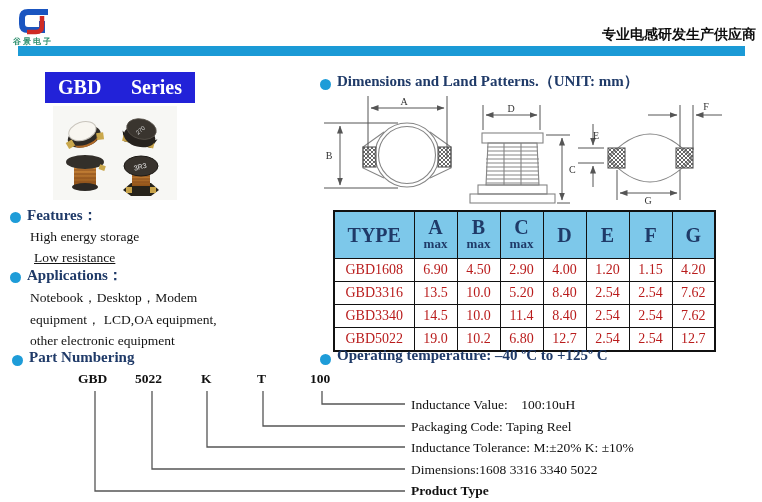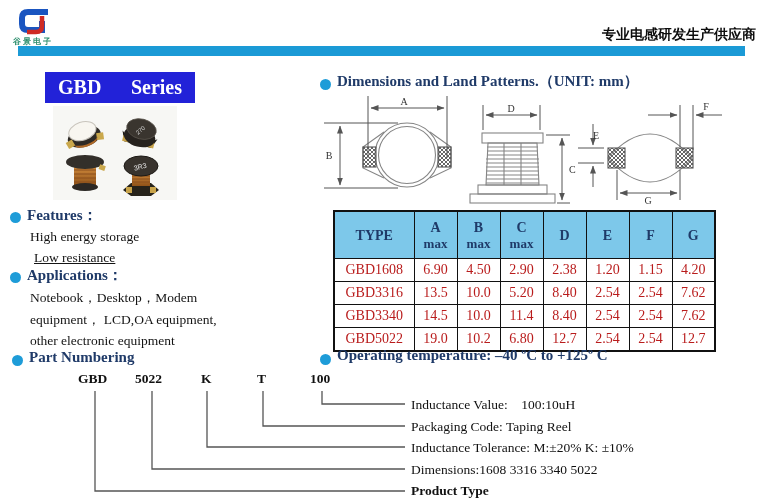--- a/index.html
+++ b/index.html
@@ -23,21 +23,21 @@
   .bullet{width:11px;height:11px;border-radius:50%;background:#1e9cd8;}
   .h-navy{color:#1f3a68;font-weight:bold;font-size:15px;white-space:nowrap;}
   .body-text{font-size:13.5px;color:#141414;white-space:nowrap;}
 
   
   .dim-table{left:333px;top:210px;width:381px;border-collapse:collapse;table-layout:fixed;
              border:2.5px solid #111;}
   .dim-table th,.dim-table td{border:1.6px solid #111;padding:0;text-align:center;vertical-align:middle;}
   .dim-table th{background:#7dc8ea;color:#1f3a68;height:46px;}
   .dim-table td{height:22px;font-size:14px;color:#b91c1c;background:#fff;}
-  .th-t{font-size:14px;font-weight:bold;line-height:17px;}
+  .th-t{font-size:20px;font-weight:bold;line-height:17px;}
   .th-s{font-size:13px;font-weight:bold;line-height:15px;}
 
   
   .pn-code{font-weight:bold;font-size:13.5px;color:#111;}
   .pn-label{left:411px;font-size:13.5px;color:#111;white-space:pre;}
   svg{display:block;}
   .overlay{pointer-events:none;}
 </style>
 </head>
 <body>
@@ -259,21 +259,21 @@
             <div class="th-s"></div>
           </th>
       </tr>
     </thead>
     <tbody>
       <tr>
         <td>GBD1608</td>
         <td>6.90</td>
         <td>4.50</td>
         <td>2.90</td>
-        <td>2.38</td>
+        <td>4.00</td>
         <td>1.20</td>
         <td>1.15</td>
         <td>4.20</td>
       </tr>
       <tr>
         <td>GBD3316</td>
         <td>13.5</td>
         <td>10.0</td>
         <td>5.20</td>
         <td>8.40</td>

